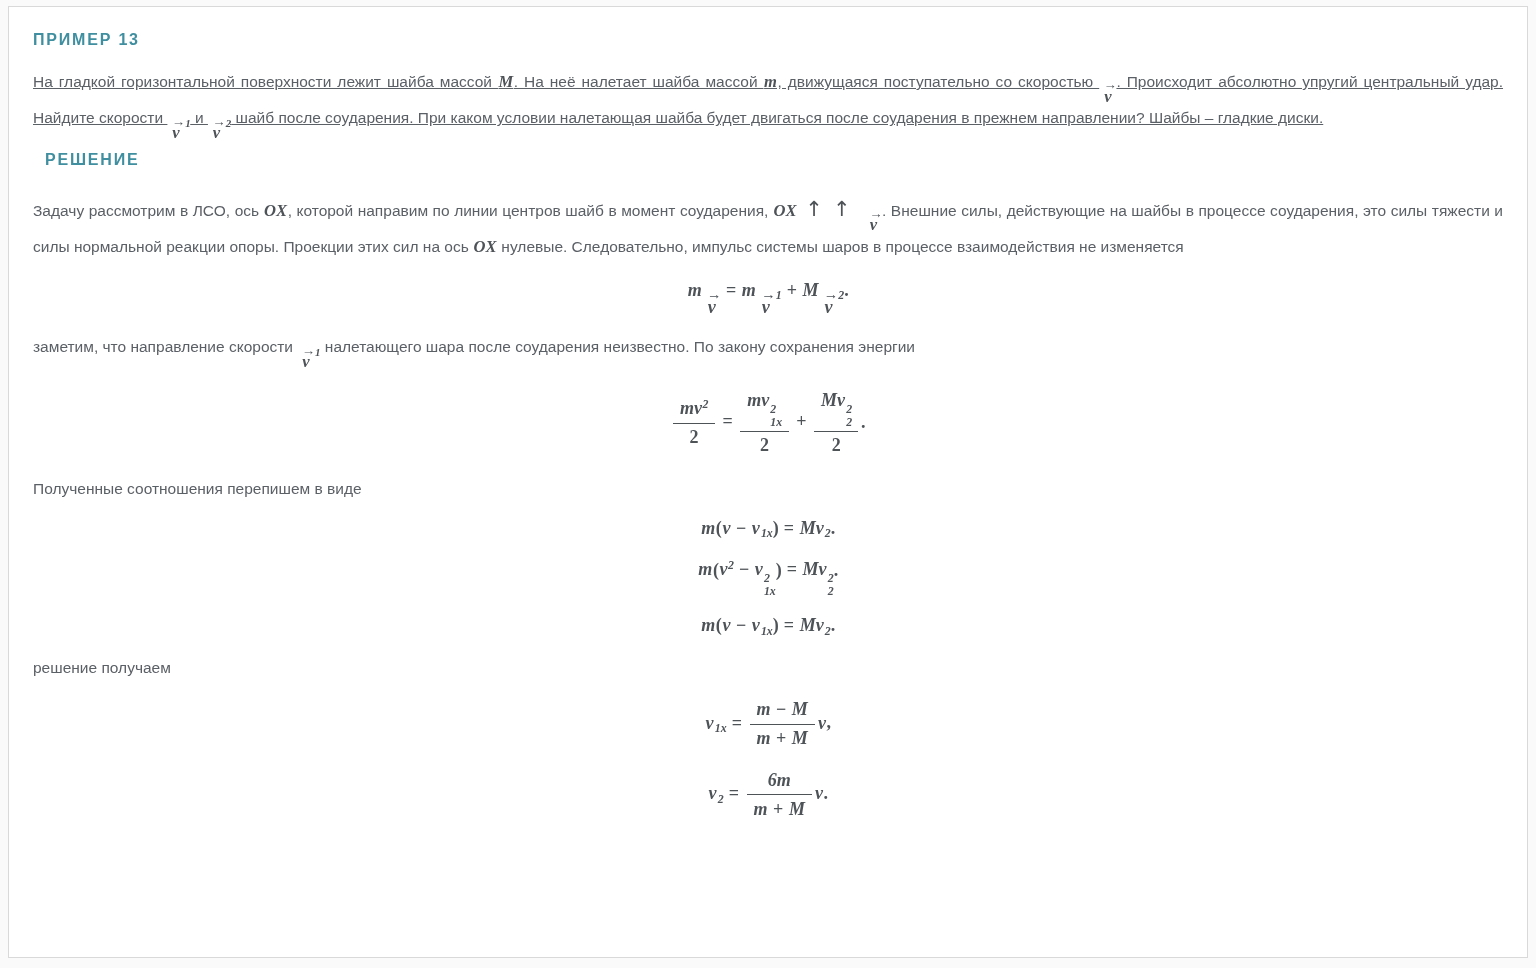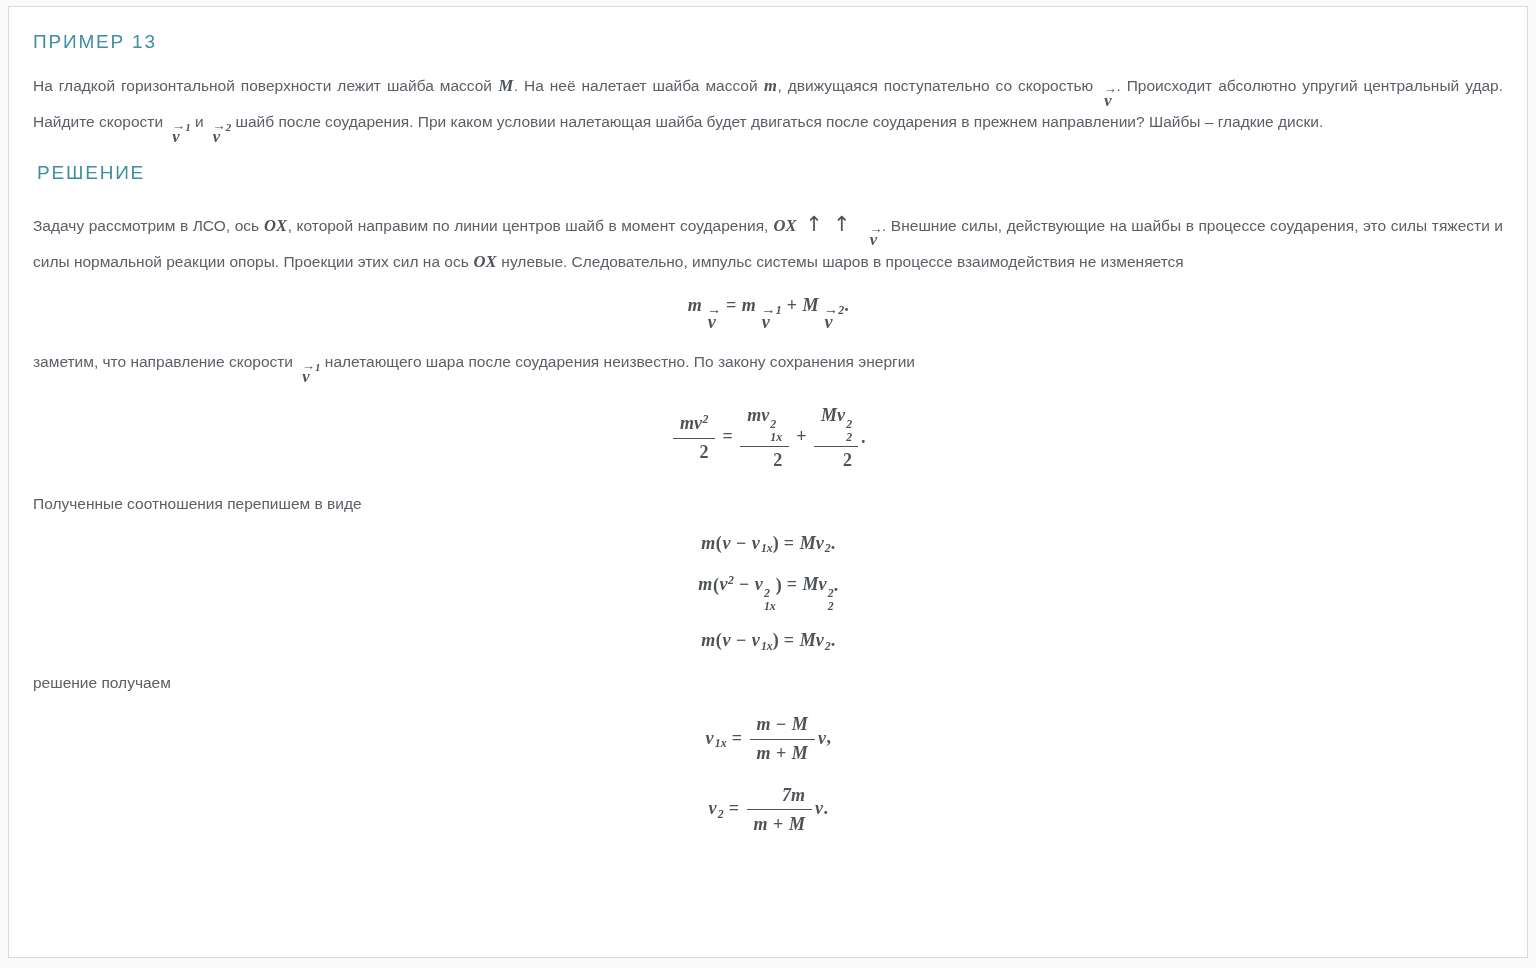--- a/index.html
+++ b/index.html
@@ -19,36 +19,36 @@
   .card{
     margin:6px 8px;
     width:1520px;
     min-height:952px;
     background:#ffffff;
     border:1px solid var(--border);
     padding:24px 24px 30px 24px;
   }
   .section-heading{
     color:var(--accent);
-    font-size:19px;
-    font-weight:400;
+    font-size:16px;
+    font-weight:700;
     letter-spacing:1.8px;
     margin:0 0 20px 0;
   }
   .section-heading.solution{
-    margin:2px 0 24px 4px;
+    margin:2px 0 24px 12px;
   }
   .para{
     color:var(--text);
     font-size:15.5px;
     line-height:1.62;
     text-align:justify;
     margin:12px 0;
   }
-  .para.tight-bottom{margin-bottom:16px;}
+  .para.tight-bottom{margin-bottom:9px;text-decoration:underline;}
   
   .imath,.formula{
     font-family:"Liberation Serif","DejaVu Serif",serif;
     font-weight:700;
     color:var(--math);
   }
   .imath{font-size:1.07em;white-space:nowrap;}
   .formula{
     text-align:center;
     font-size:18px;
@@ -68,21 +68,21 @@
   }
   .mvec{
     display:inline-flex;flex-direction:column;align-items:center;
     line-height:1;vertical-align:-0.15em;margin:0 0.12em;
   }
   .mvec-arrow{
     font-style:normal;font-size:0.8em;line-height:0.55;
     transform:translateX(0.18em);
   }
   .mfrac{
-    display:inline-block;text-align:right;vertical-align:middle;margin:0 0.15em;
+    display:inline-block;text-align:center;vertical-align:middle;margin:0 0.15em;
   }
   .mnum{display:block;padding:0 0.35em 0.12em;border-bottom:1.5px solid currentColor;}
   .mden{display:block;padding:0.14em 0.35em 0;}
   .mupar{
     font-family:"DejaVu Sans",sans-serif;font-style:normal;font-weight:400;
     font-size:1.25em;letter-spacing:0.5em;margin:0 0.2em 0 0.4em;
   }
 </style>
 </head>
 <body>
@@ -145,15 +145,15 @@
         <span class="s-sup">2</span>
         <span class="s-sub">2</span>
       </span><span class="mr">.</span></div>
 
 
   <div class="formula close"><span class="mi">m</span><span class="mr">(</span><span class="mi">v</span><span class="mo">−</span><span class="mi">v</span><span class="msub">1x</span><span class="mr">)</span><span class="mo">=</span><span class="mi">Mv</span><span class="msub">2</span><span class="mr">.</span></div>
 
   <p class="para">решение получаем</p>
 
   <div class="formula"><span class="mi">v</span><span class="msub">1x</span><span class="mo">=</span><span class="mfrac"><span class="mnum"><span class="mi">m</span><span class="mo">−</span><span class="mi">M</span></span><span class="mden"><span class="mi">m</span><span class="mo">+</span><span class="mi">M</span></span></span><span class="mi">v</span><span class="mr">,</span></div>
-  <div class="formula"><span class="mi">v</span><span class="msub">2</span><span class="mo">=</span><span class="mfrac"><span class="mnum"><span class="mi">7m</span></span><span class="mden"><span class="mi">m</span><span class="mo">+</span><span class="mi">M</span></span></span><span class="mi">v</span><span class="mr">.</span></div>
+  <div class="formula"><span class="mi">v</span><span class="msub">2</span><span class="mo">=</span><span class="mfrac"><span class="mnum"><span class="mi">6m</span></span><span class="mden"><span class="mi">m</span><span class="mo">+</span><span class="mi">M</span></span></span><span class="mi">v</span><span class="mr">.</span></div>
 
 </div>
 
 </body></html>

